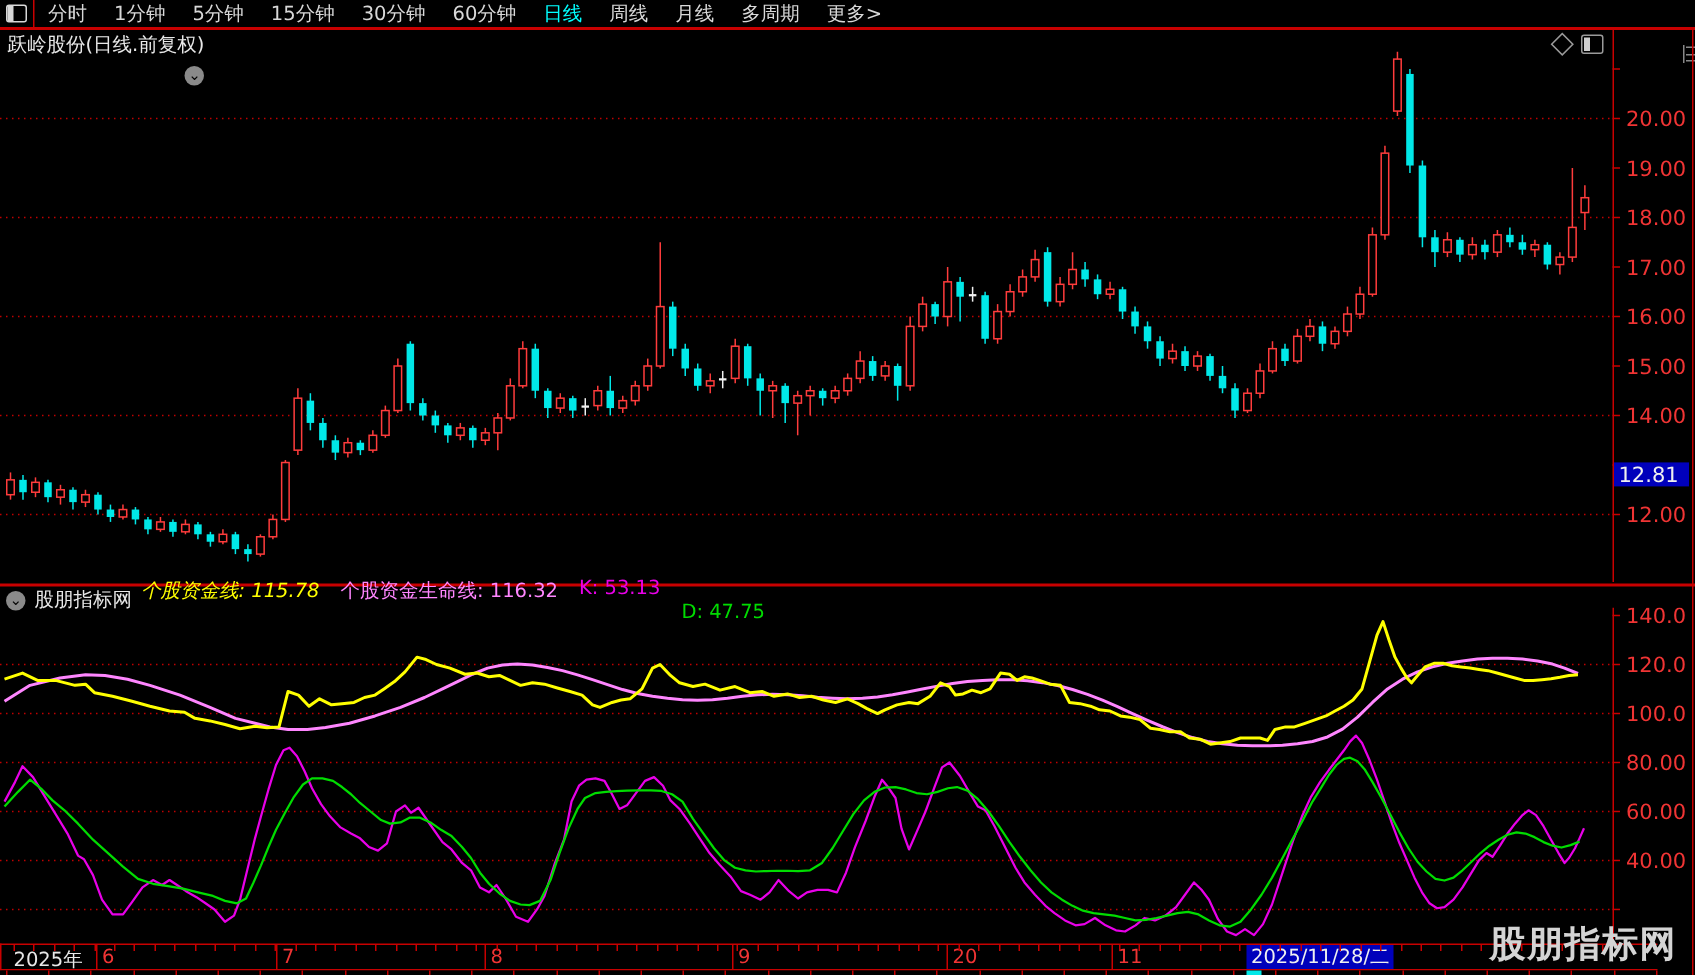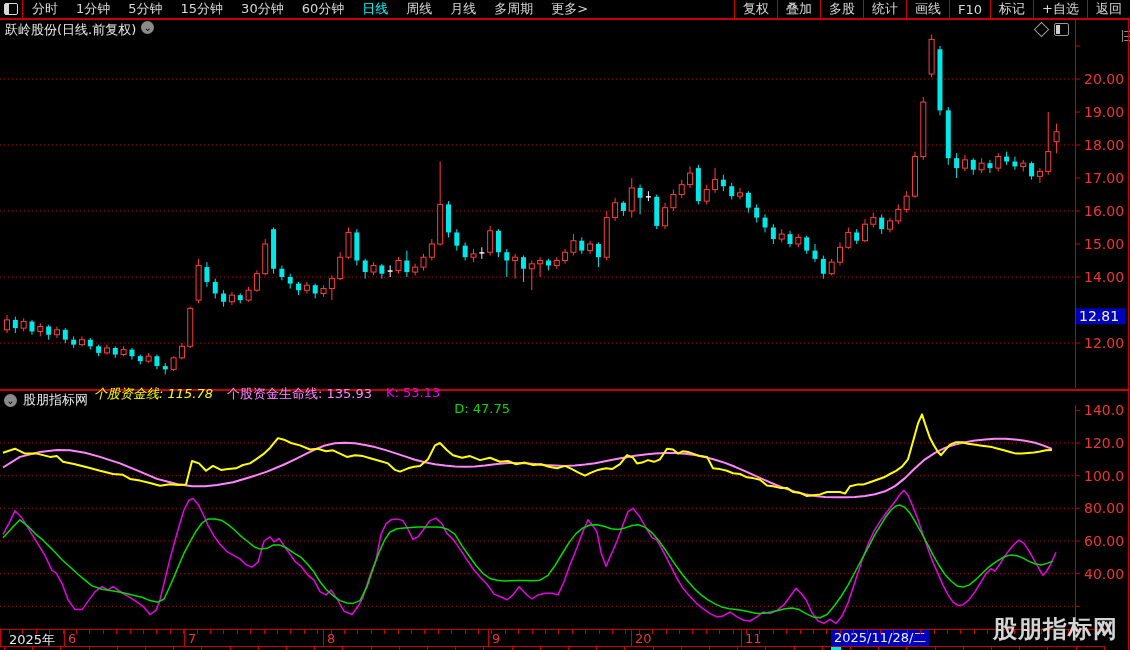--- a/index.html
+++ b/index.html
@@ -11,21 +11,21 @@
   .tb-iconcell{width:22px;height:18px;border-right:1px solid #c80000;display:flex;align-items:center;justify-content:center;flex:0 0 auto;}
   .tb-icon{width:12px;height:10px;border:1px solid #d8d8d8;border-radius:2px;position:relative;}
   .tb-icon::after{content:"";position:absolute;left:0;top:0;width:4px;height:100%;background:#d8d8d8;}
   .tb-left{display:flex;align-items:center;gap:0;}
   .tb-item{padding:0 9px;cursor:pointer;white-space:nowrap;}
   .tb-item.sel{color:#00ffff;font-family:Liberation Serif, serif;}
   .tb-spacer{flex:1;}
   .tb-right{display:flex;align-items:center;height:18px;}
   .tb-ritem{padding:0 8px;border-left:1px solid #c80000;height:18px;display:flex;align-items:center;cursor:pointer;white-space:nowrap;}
   
-  .title-row{position:absolute;left:5px;top:21px;color:#e8e8e8;font-size:13px;display:flex;align-items:flex-start;gap:5px;}
+  .title-row{position:absolute;left:5px;top:21px;color:#e8e8e8;font-size:13px;display:flex;align-items:flex-end;gap:5px;flex-direction:column;}
   .chev-circle{width:13px;height:13px;border-radius:50%;background:#8a8a8a;color:#000;font-size:10px;line-height:13px;
                text-align:center;display:inline-block;}
   .win-icons{position:absolute;top:23px;left:1036px;display:flex;align-items:center;gap:7px;}
   .diamond{width:9px;height:9px;border:1px solid #9a9a9a;transform:rotate(45deg);}
   .layout-ic{width:13px;height:11px;border:1px solid #9a9a9a;border-radius:2px;position:relative;}
   .layout-ic::after{content:"";position:absolute;left:1px;top:1px;width:4px;height:9px;background:#cfcfcf;}
   .scroll-glyph{position:absolute;left:1122px;top:30px;width:7px;height:10px;border-left:1px solid #888;
                 display:flex;flex-direction:column;justify-content:space-between;padding:1px 0 1px 1px;}
   .scroll-glyph i{display:block;height:1px;background:#888;}
   svg{position:absolute;left:0;display:block;}
@@ -70,31 +70,20 @@
         <span class="tb-item">15分钟</span>
         <span class="tb-item">30分钟</span>
         <span class="tb-item">60分钟</span>
         <span class="tb-item sel">日线</span>
         <span class="tb-item">周线</span>
         <span class="tb-item">月线</span>
         <span class="tb-item">多周期</span>
         <span class="tb-item">更多&gt;</span>
       </div>
     <div class="tb-spacer"></div>
-    <div class="tb-right" id="tb-right">
-        <span class="tb-ritem">复权</span>
-        <span class="tb-ritem">叠加</span>
-        <span class="tb-ritem">多股</span>
-        <span class="tb-ritem">统计</span>
-        <span class="tb-ritem">画线</span>
-        <span class="tb-ritem">F10</span>
-        <span class="tb-ritem">标记</span>
-        <span class="tb-ritem">+自选</span>
-        <span class="tb-ritem">返回</span>
-      </div>
   </div>
 
   <div class="title-row">
     <span>跃岭股份(日线.前复权)</span>
     <span class="chev-circle">⌄</span>
   </div>
   <div class="win-icons">
     <span class="diamond"></span>
     <span class="layout-ic"></span>
   </div>
@@ -385,21 +374,21 @@
       <rect x="1045.75" y="132.59999999999997" width="5" height="19.800000000000068" fill="#000" stroke="#ff3c3c" stroke-width="1"></rect>
       <line x1="1056.58" y1="104.55000000000004" x2="1056.58" y2="134.25" stroke="#ff3c3c" stroke-width="1"></line>
       <rect x="1054.08" y="112.80000000000004" width="5" height="9.89999999999992" fill="#000" stroke="#ff3c3c" stroke-width="1"></rect>
     </svg>
 
   <div class="ind-header">
     <span class="chev-circle">⌄</span>
     <span class="ind-title">股朋指标网</span>
     <span id="ind-items" style="display:flex;gap:14px;">
         <span class="ind-item" style="color: rgb(255, 255, 0); font-style: italic;">个股资金线: 115.78</span>
-        <span class="ind-item" style="color: rgb(255, 134, 255);">个股资金生命线: 135.93</span>
+        <span class="ind-item" style="color: rgb(255, 134, 255);">个股资金生命线: 116.32</span>
         <span class="ind-item" style="color: rgb(232, 0, 232);">K: 53.13</span>
         <span class="ind-item" style="color: rgb(0, 220, 0); margin-top: 16px;">D: 47.75</span>
       </span>
   </div>
 
   <svg id="ind-svg" width="1130" height="223" style="top: 405px;">
       <line x1="0" y1="38" x2="1075" y2="38" stroke="#c00000" stroke-width="1" stroke-dasharray="1 3"></line>
       <line x1="0" y1="70.66" x2="1075" y2="70.66" stroke="#c00000" stroke-width="1" stroke-dasharray="1 3"></line>
       <line x1="0" y1="103.32" x2="1075" y2="103.32" stroke="#c00000" stroke-width="1" stroke-dasharray="1 3"></line>
       <line x1="0" y1="135.98000000000002" x2="1075" y2="135.98000000000002" stroke="#c00000" stroke-width="1" stroke-dasharray="1 3"></line>

